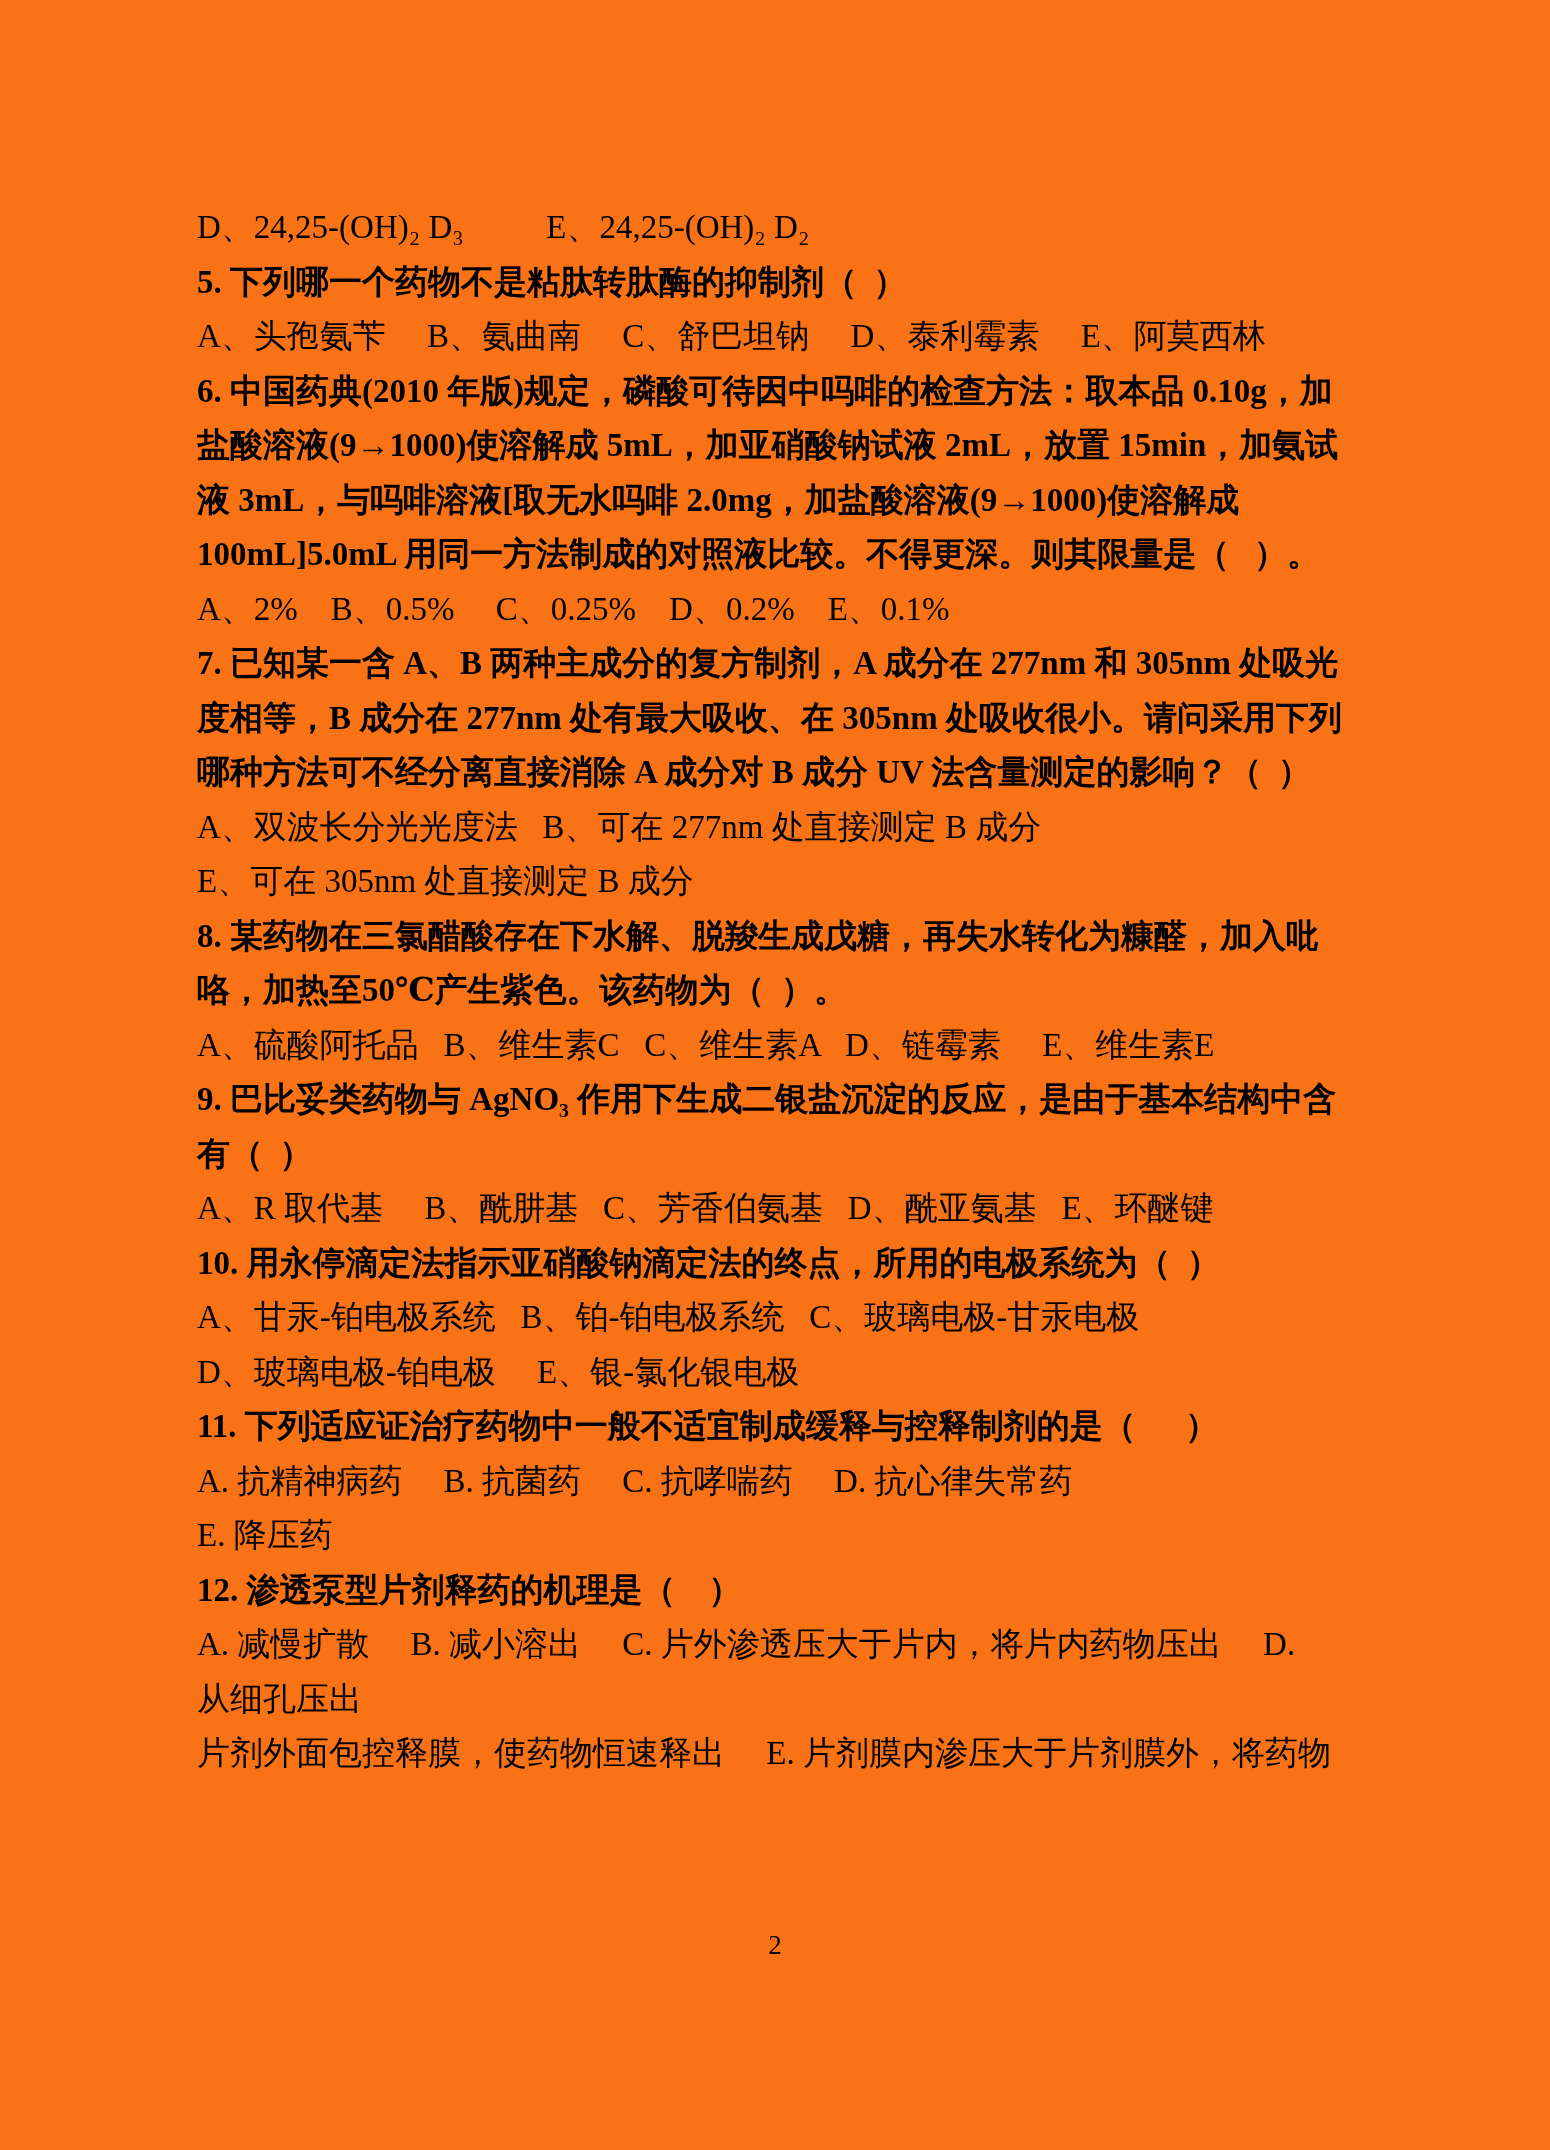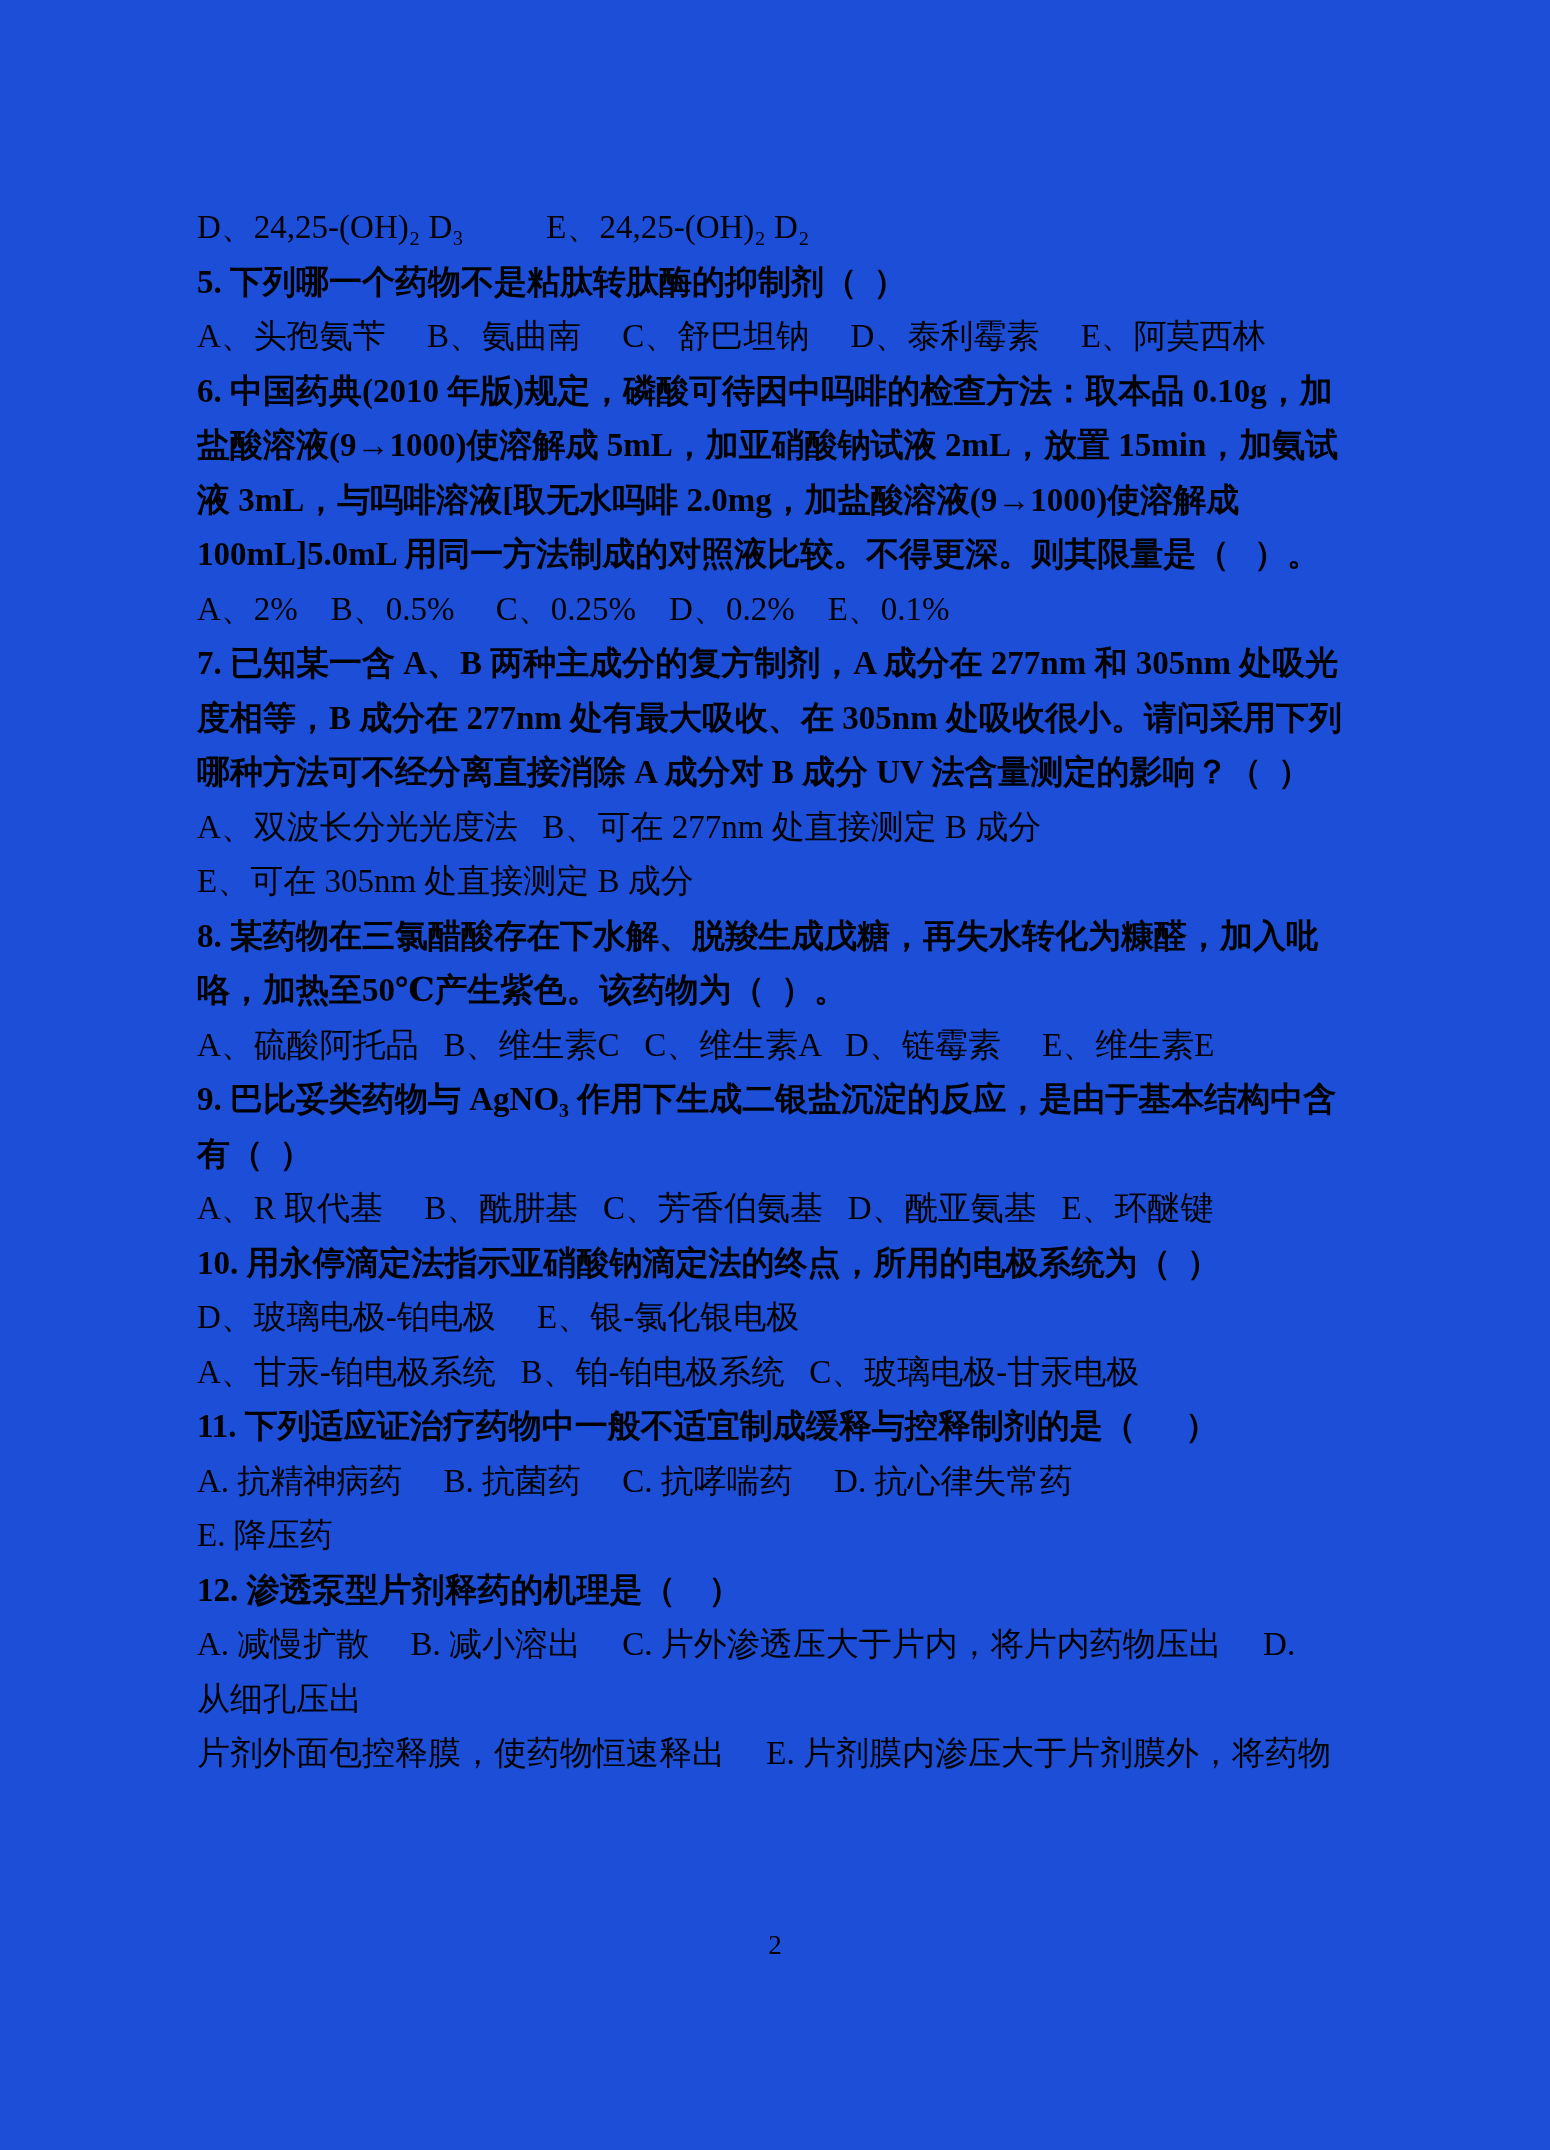--- a/index.html
+++ b/index.html
@@ -3,21 +3,21 @@
 <meta charset="utf-8">
 <style>
   html, body {
     margin: 0;
     padding: 0;
     background: #e8e8e8;
   }
   .page {
     width: 1550px;
     height: 2150px;
-    background: #1d4ed8;
+    background: #f97316;
     position: relative;
     overflow: hidden;
     color: #000000;
     font-family: "Liberation Serif", "DejaVu Serif", serif;
   }
   .text-block {
     position: absolute;
     left: 197px;
     top: 200px;
     width: 1210px;
@@ -63,22 +63,22 @@
       <div class="line bold">哪种方法可不经分离直接消除 A 成分对 B 成分 UV 法含量测定的影响？（  ）</div>
       <div class="line">A、双波长分光光度法   B、可在 277nm 处直接测定 B 成分</div>
       <div class="line">E、可在 305nm 处直接测定 B 成分</div>
       <div class="line bold">8. 某药物在三氯醋酸存在下水解、脱羧生成戊糖，再失水转化为糠醛，加入吡</div>
       <div class="line bold">咯，加热至50℃产生紫色。该药物为（  ）。</div>
       <div class="line">A、硫酸阿托品   B、维生素C   C、维生素A   D、链霉素     E、维生素E</div>
       <div class="line bold">9. 巴比妥类药物与 AgNO₃ 作用下生成二银盐沉淀的反应，是由于基本结构中含</div>
       <div class="line bold">有（  ）</div>
       <div class="line">A、R 取代基     B、酰肼基   C、芳香伯氨基   D、酰亚氨基   E、环醚键</div>
       <div class="line bold">10. 用永停滴定法指示亚硝酸钠滴定法的终点，所用的电极系统为（  ）</div>
+      <div class="line">A、甘汞-铂电极系统   B、铂-铂电极系统   C、玻璃电极-甘汞电极</div>
       <div class="line">D、玻璃电极-铂电极     E、银-氯化银电极</div>
-      <div class="line">A、甘汞-铂电极系统   B、铂-铂电极系统   C、玻璃电极-甘汞电极</div>
       <div class="line bold">11. 下列适应证治疗药物中一般不适宜制成缓释与控释制剂的是（      ）</div>
       <div class="line">A. 抗精神病药     B. 抗菌药     C. 抗哮喘药     D. 抗心律失常药</div>
       <div class="line">E. 降压药</div>
       <div class="line bold">12. 渗透泵型片剂释药的机理是（    ）</div>
       <div class="line">A. 减慢扩散     B. 减小溶出     C. 片外渗透压大于片内，将片内药物压出     D.</div>
       <div class="line">从细孔压出</div>
       <div class="line">片剂外面包控释膜，使药物恒速释出     E. 片剂膜内渗压大于片剂膜外，将药物</div>
     </div>
   <div class="footer">
     <span class="page-number">2</span>

